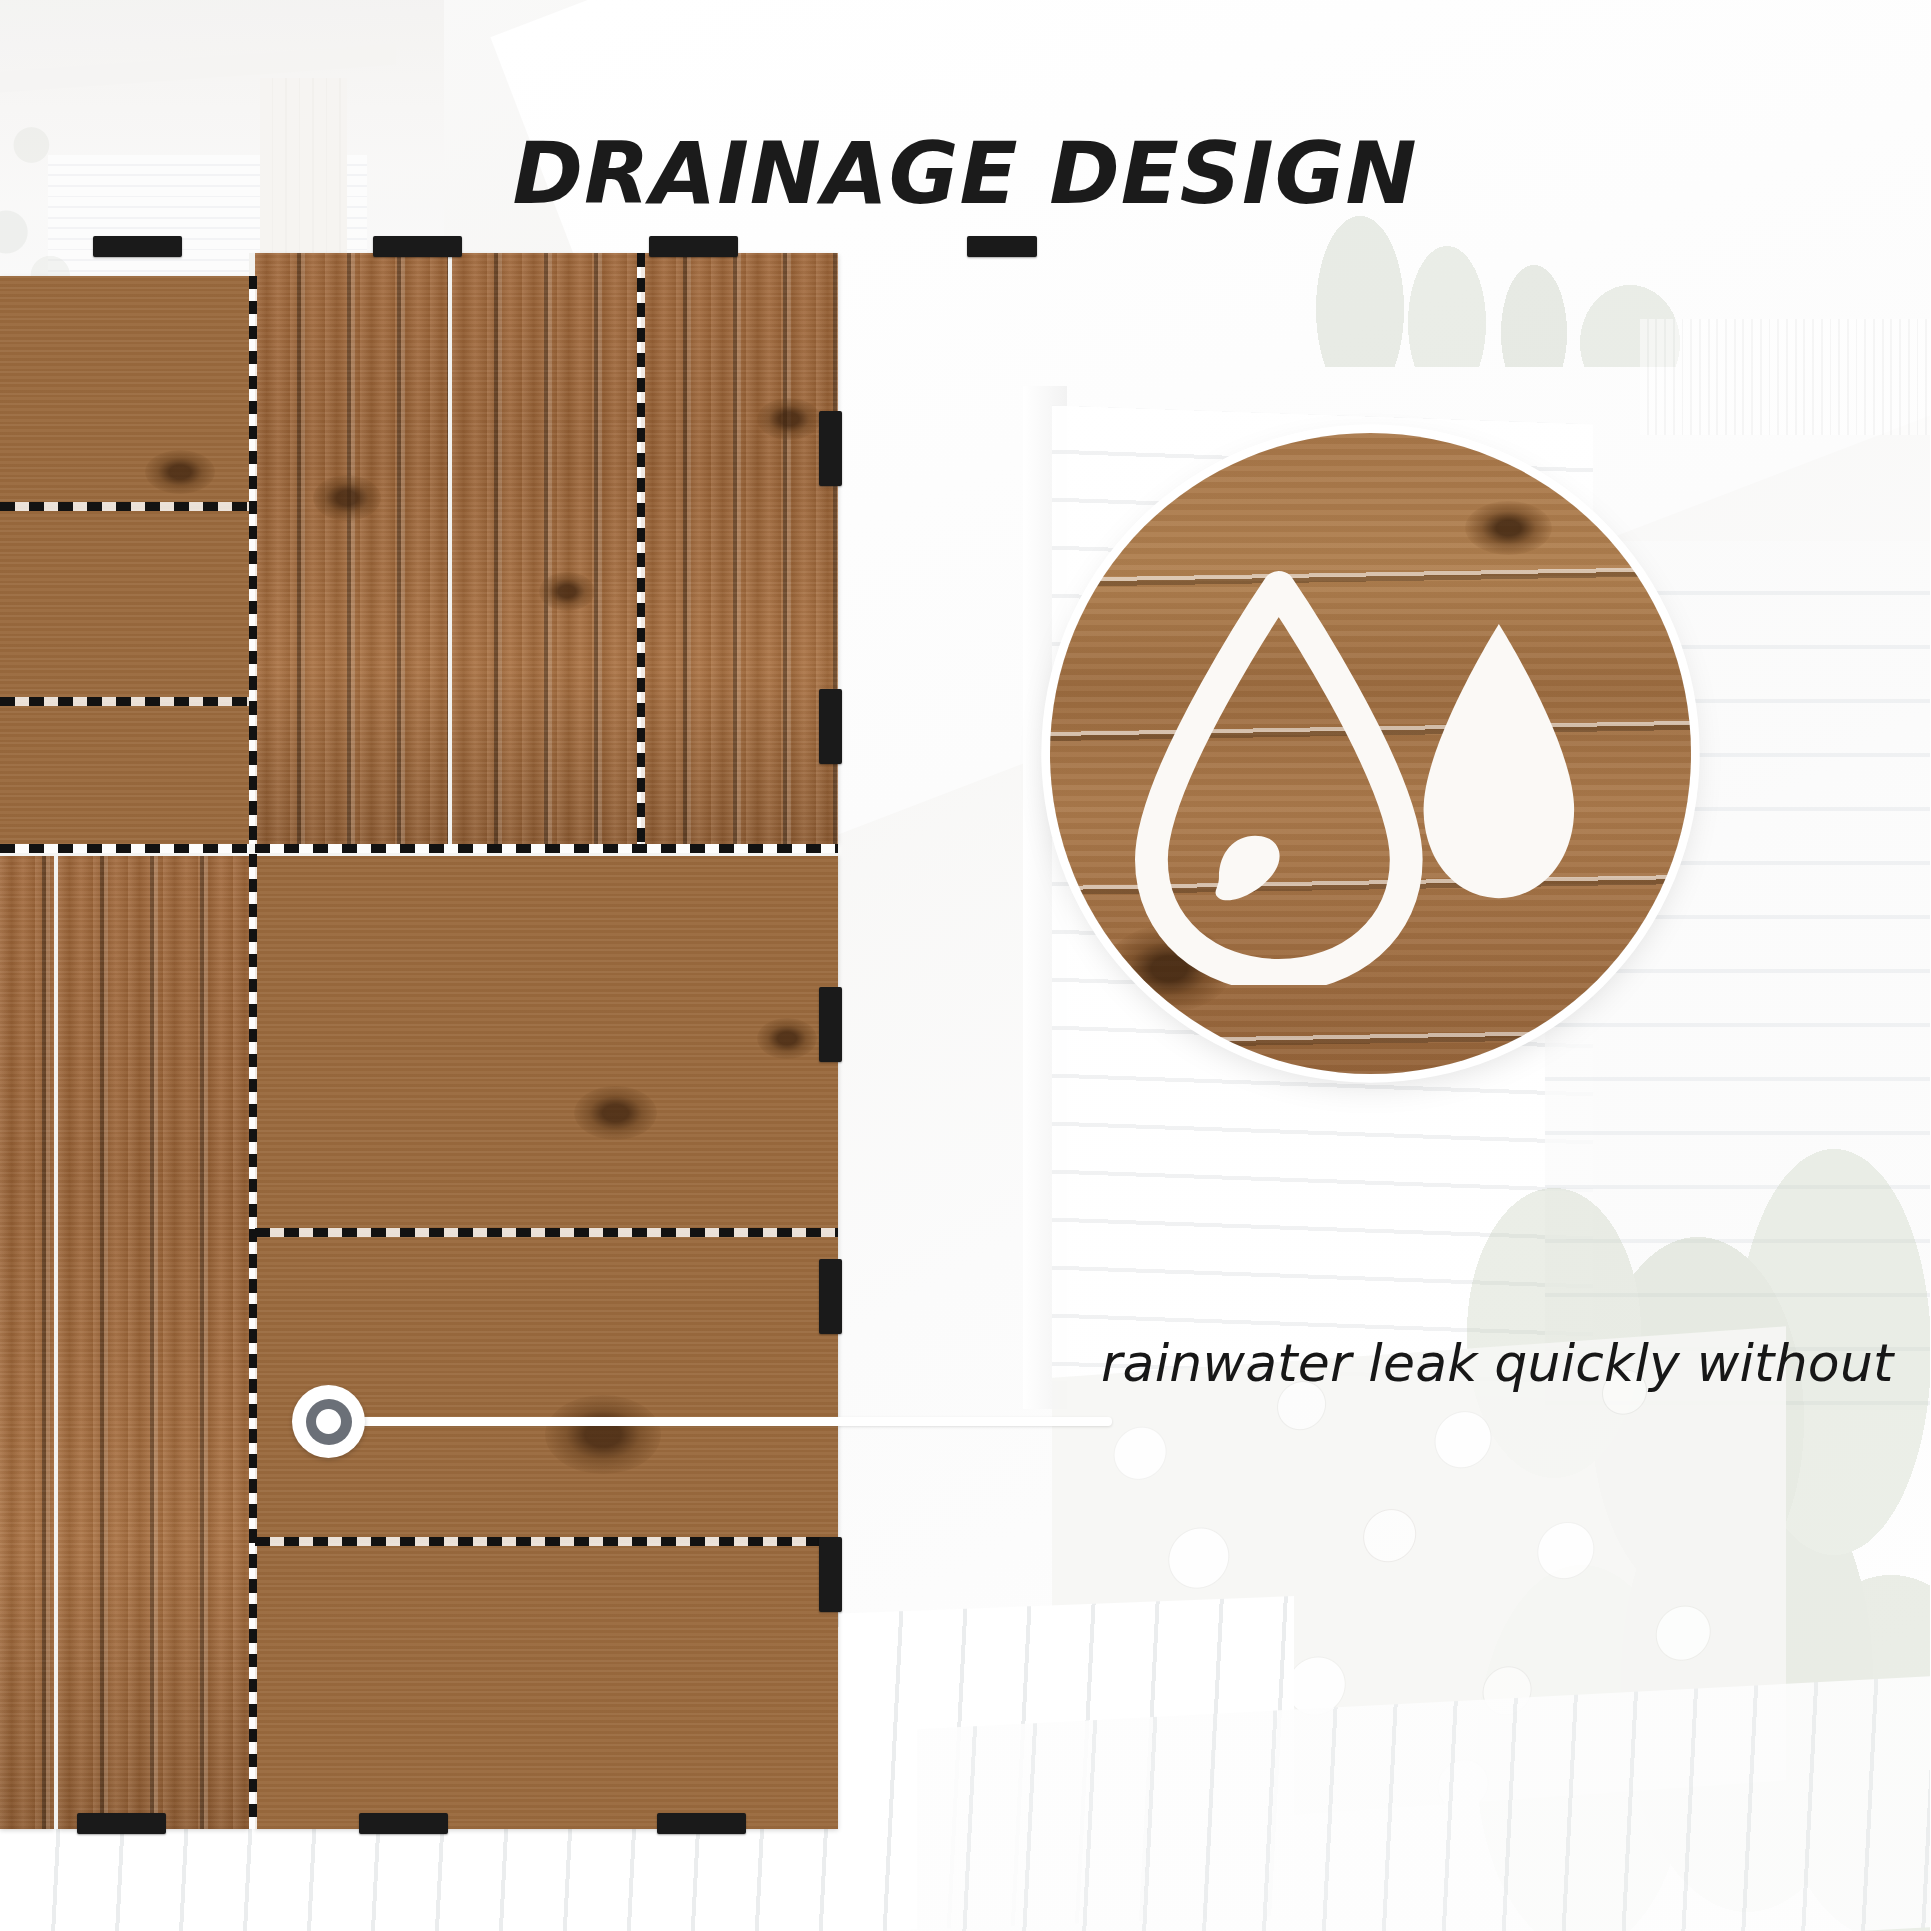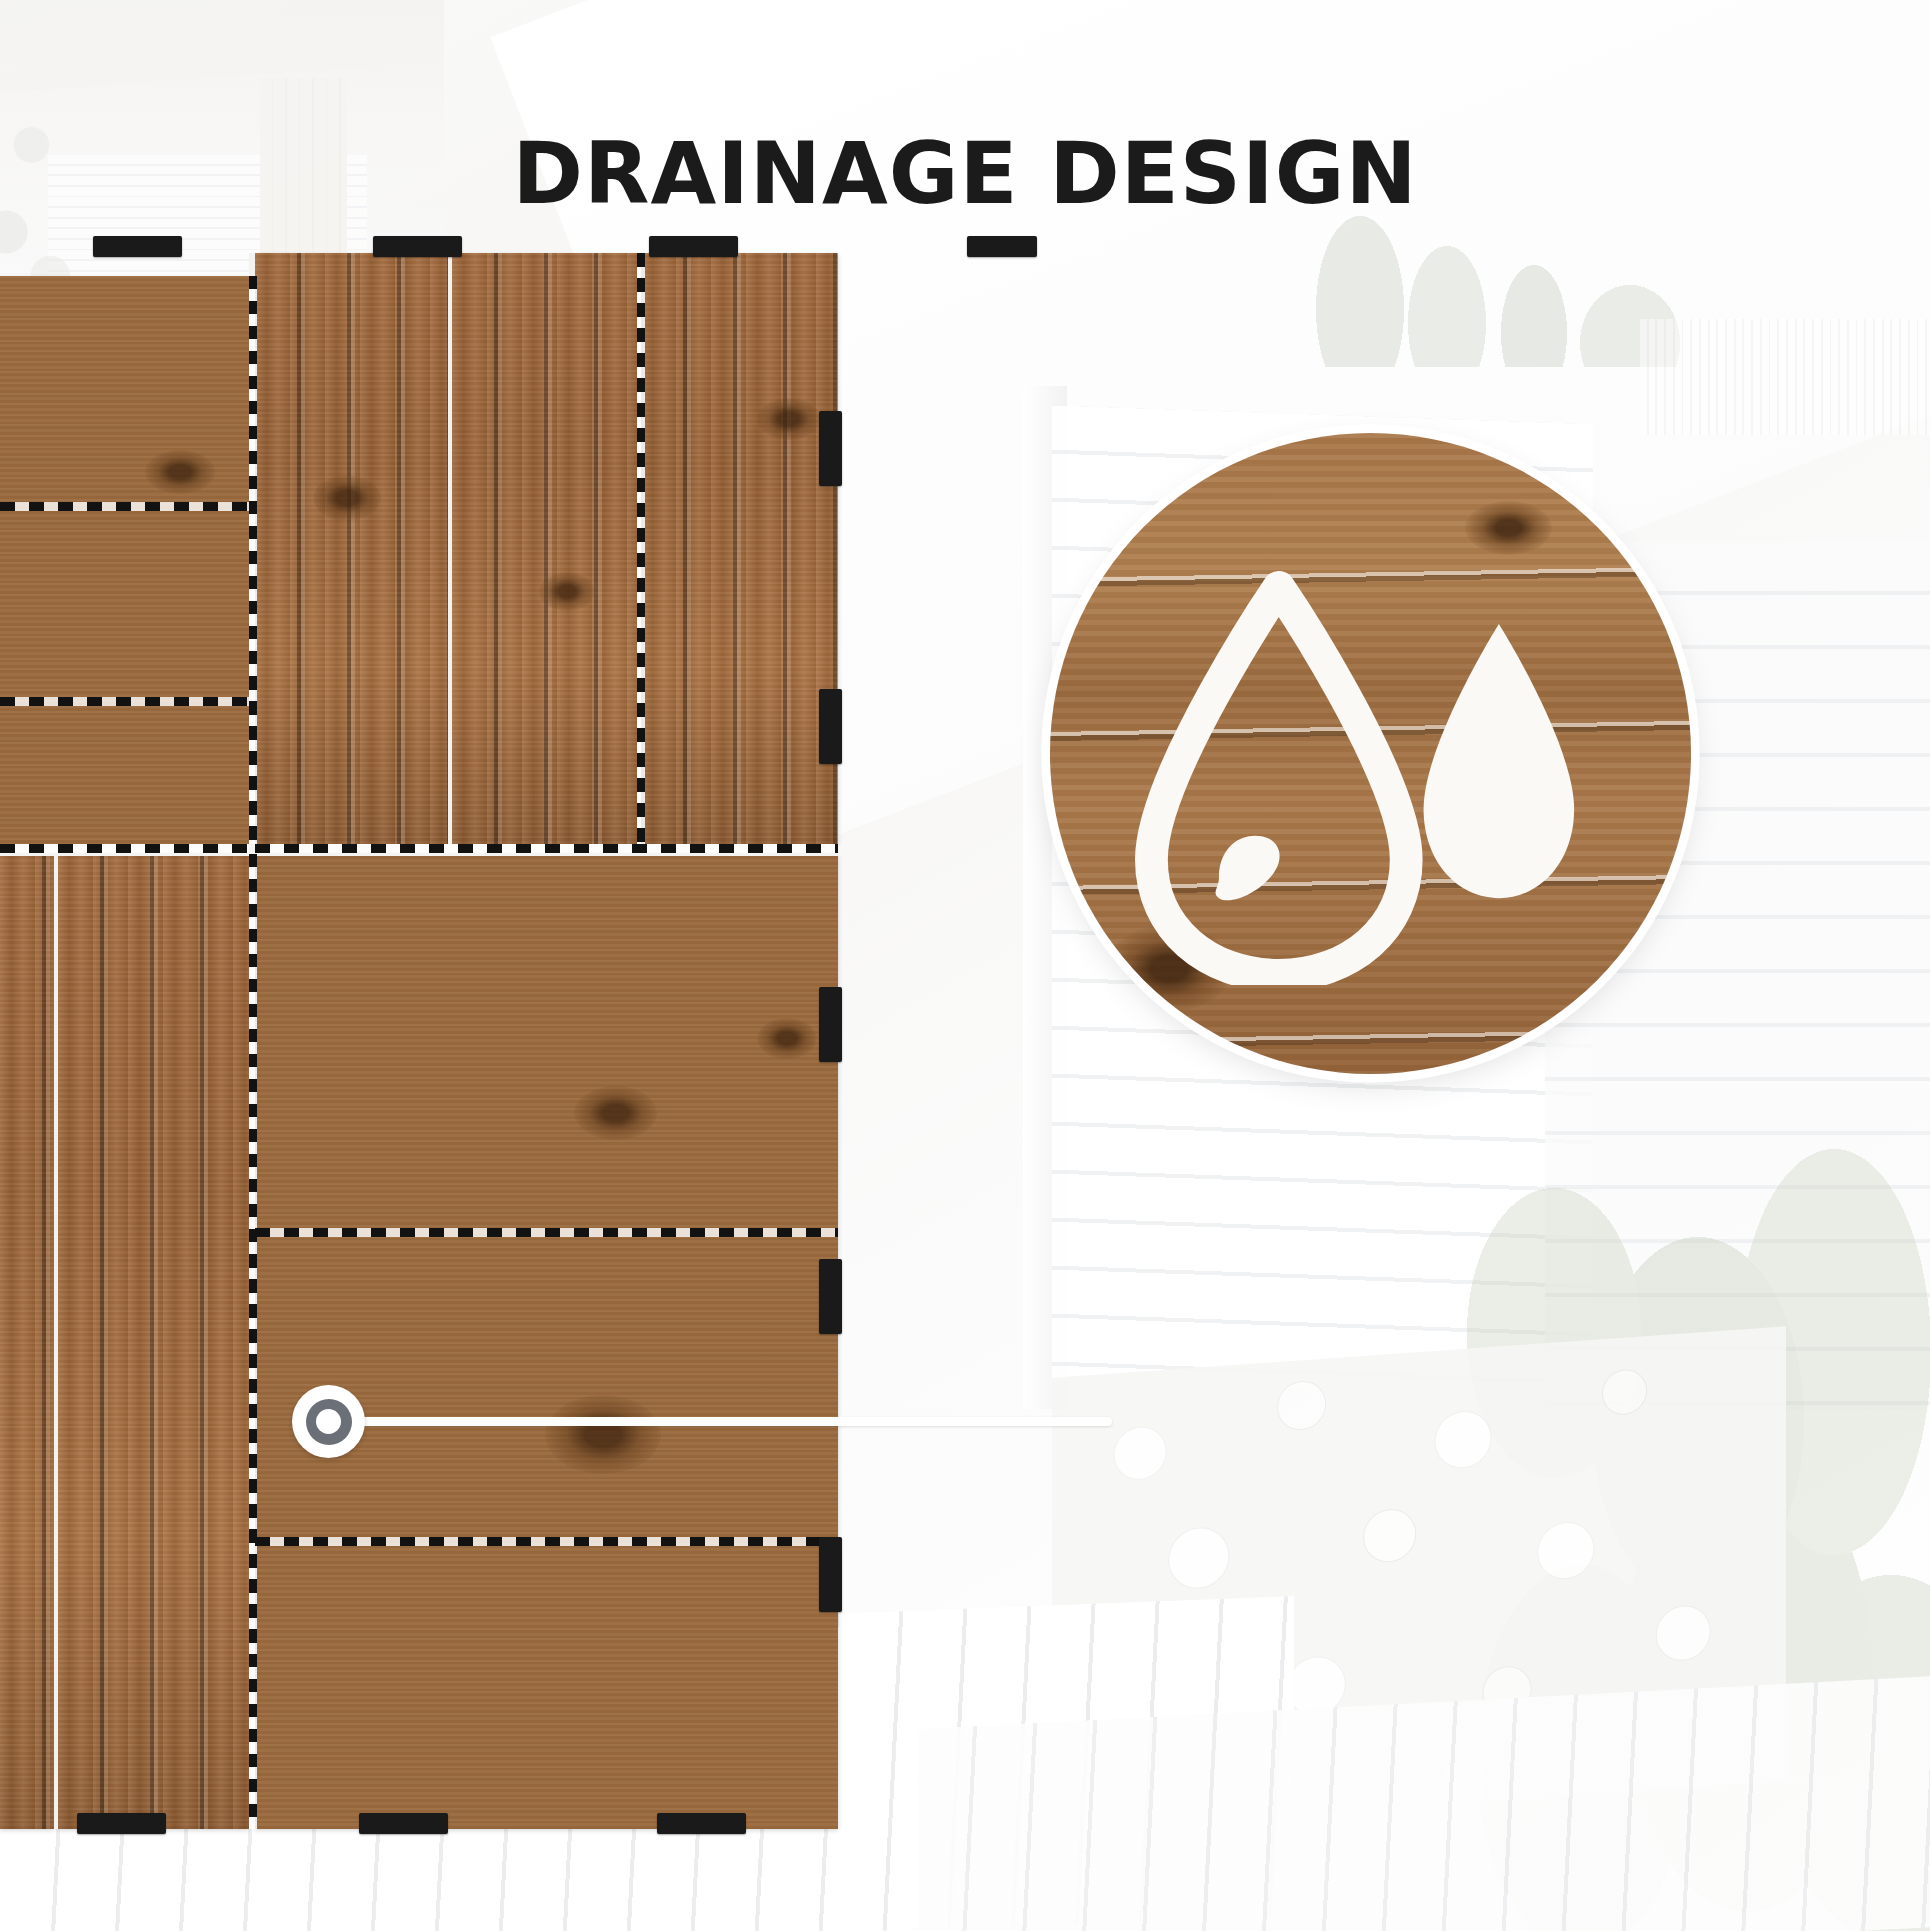--- a/index.html
+++ b/index.html
@@ -1,19 +1,19 @@
 <!DOCTYPE html>
 <html><head>
 <meta charset="utf-8">
 <style>
   html,body{margin:0;padding:0;background:#fff;}
   body{width:1931px;height:1931px;overflow:hidden;
        font-family:"Liberation Sans","DejaVu Sans",sans-serif;}
 
-  #stage{position:relative;width:1930px;height:1931px;overflow:hidden;background:#a3a3a3;}
+  #stage{position:relative;width:1930px;height:1931px;overflow:hidden;background:#a3a3a3;font-style:italic;}
 
   
   .bg{position:absolute;inset:0;overflow:hidden;
       background:linear-gradient(150deg,#fafafa 0%,#f6f5f3 30%,#fbfbfb 60%,#ffffff 100%);}
 
   
   .bg-window{position:absolute;left:-9.7px;top:-19.3px;width:454px;height:319px;
       background:linear-gradient(180deg,#f3f2f0 0%,#f7f6f5 40%,#fbfbfb 100%);
       opacity:.85;}
   .bg-window .blinds{position:absolute;left:58px;top:174px;width:319px;height:154px;
@@ -280,16 +280,17 @@
     <path d="M378 56 C378 56 300 180 300 248 C300 302 335 340 378 340 C421 340 456 302 456 248 C456 180 378 56 378 56 Z" fill="#fbf9f6"></path>
   </svg>
 
   <div class="leader" style="left:340px;top:1417px;width:772px;"></div>
   <div class="marker" style="left:292px;top:1385px;">
     <div class="ring"></div>
     <div class="core"></div>
   </div>
 
   <div class="caption">
+    <div>rainwater leak quickly without</div>
   </div>
 
 </div>
 
 
 </body></html>

